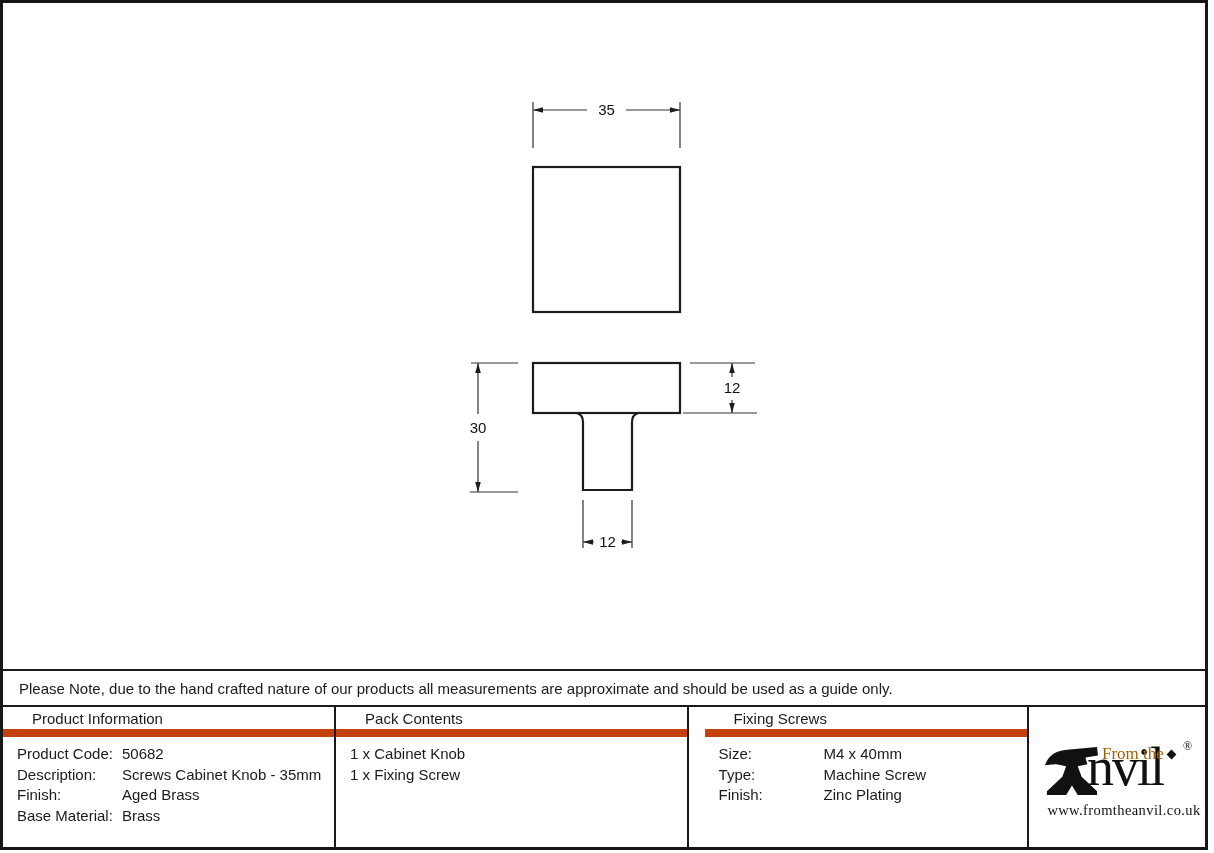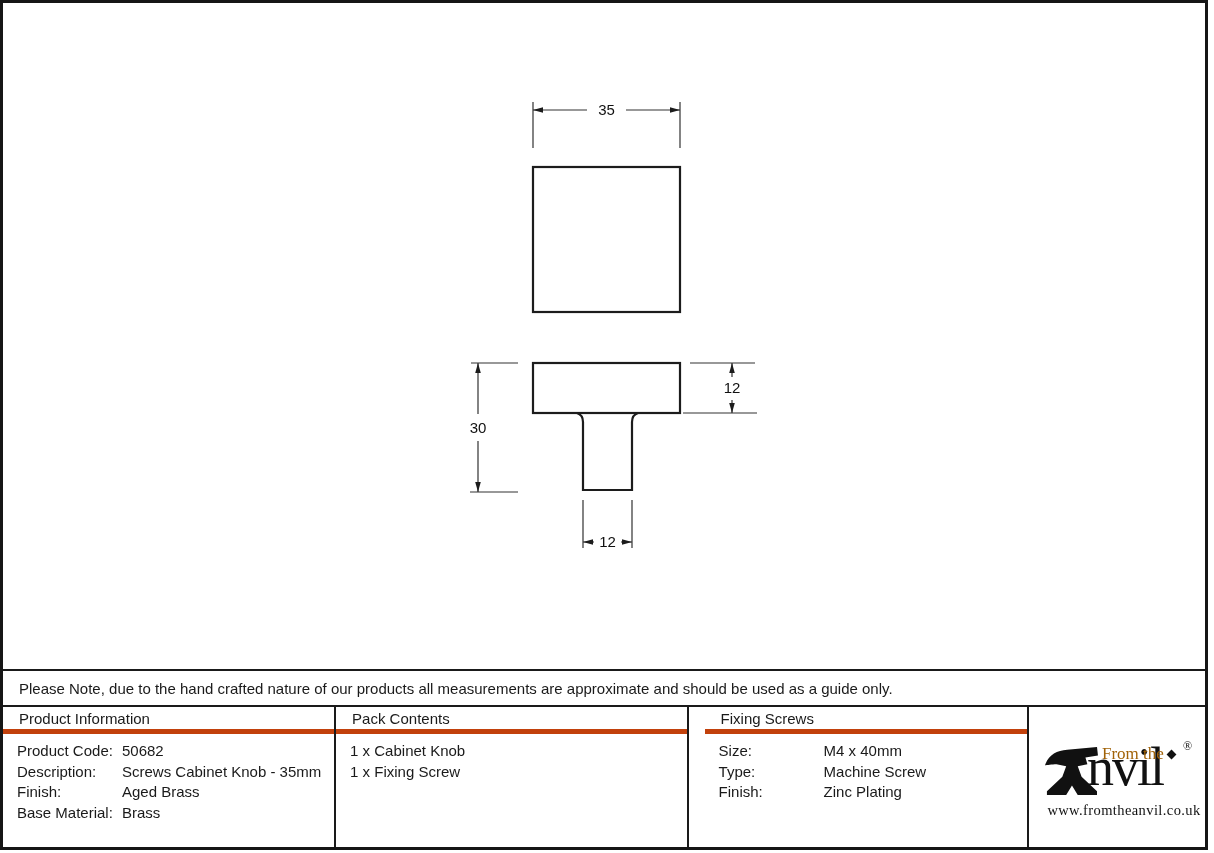--- a/index.html
+++ b/index.html
@@ -20,22 +20,22 @@
   .bottom{position:absolute;left:0;right:0;bottom:0;top:666px;
           border-top:2px solid #1a1a1a;display:flex;flex-direction:column;}
   .note-row{height:34px;border-bottom:2px solid #1a1a1a;display:flex;
             align-items:center;padding-left:16px;font-size:15px;}
   .table-row{flex:1;display:flex;min-height:0;}
   .col{box-sizing:border-box;display:flex;flex-direction:column;}
   .col-product{width:344px;border-right:2px solid #1a1a1a;}
   .col-pack{width:364px;border-right:2px solid #1a1a1a;}
   .col-fixing{width:335px;border-right:2px solid #1a1a1a;margin-left:16px;}
   .col-logo{flex:1;display:flex;align-items:center;justify-content:center;}
-  .col-header{height:22px;border-bottom:5px solid #c2410c;display:flex;
-              align-items:center;padding-left:16px;font-size:15px;flex:none;}
+  .col-header{height:22px;border-bottom:8px solid #c2410c;display:flex;
+              align-items:center;padding-left:29px;font-size:15px;flex:none;}
   .col-body{flex:1;padding:7px 0 0 14px;font-size:15px;line-height:20.5px;}
   .spec-row{display:flex;}
   .spec-label{width:105px;flex:none;}
   .pack-item{display:block;}
 
   
   .logo{display:flex;flex-direction:column;align-items:center;padding:8px 0 0 14px;}
   .logo-lockup{position:relative;width:162px;height:56px;}
   .anvil-icon{position:absolute;left:0;top:2px;}
   .logo-nvil{position:absolute;left:44px;top:-7px;

